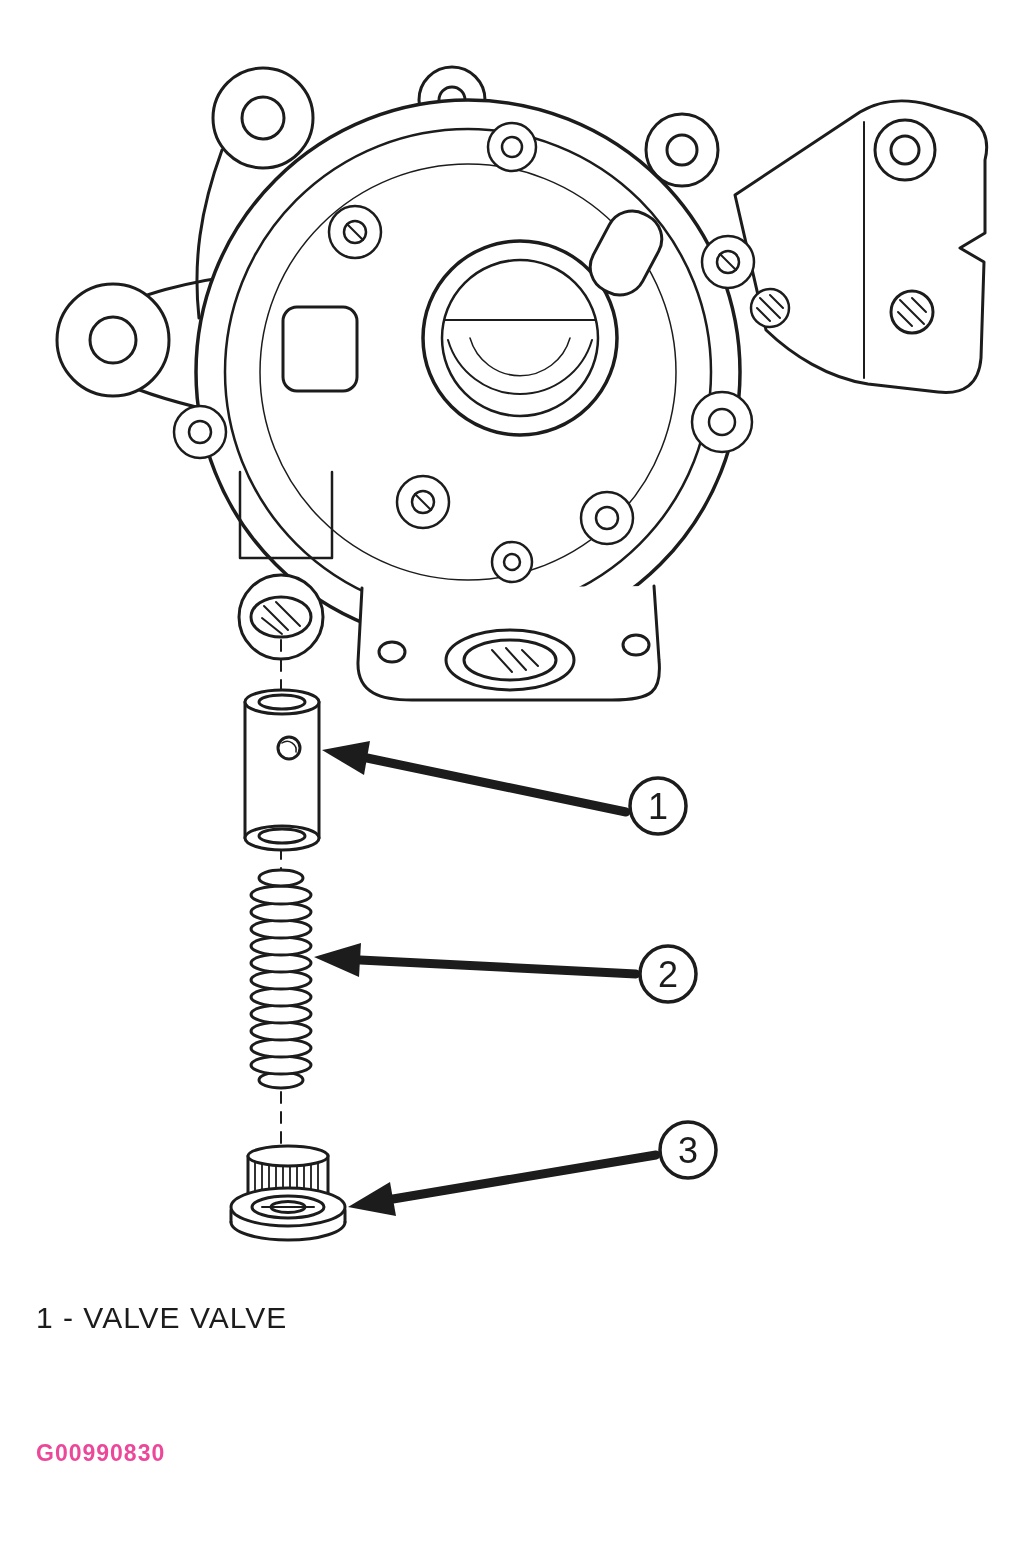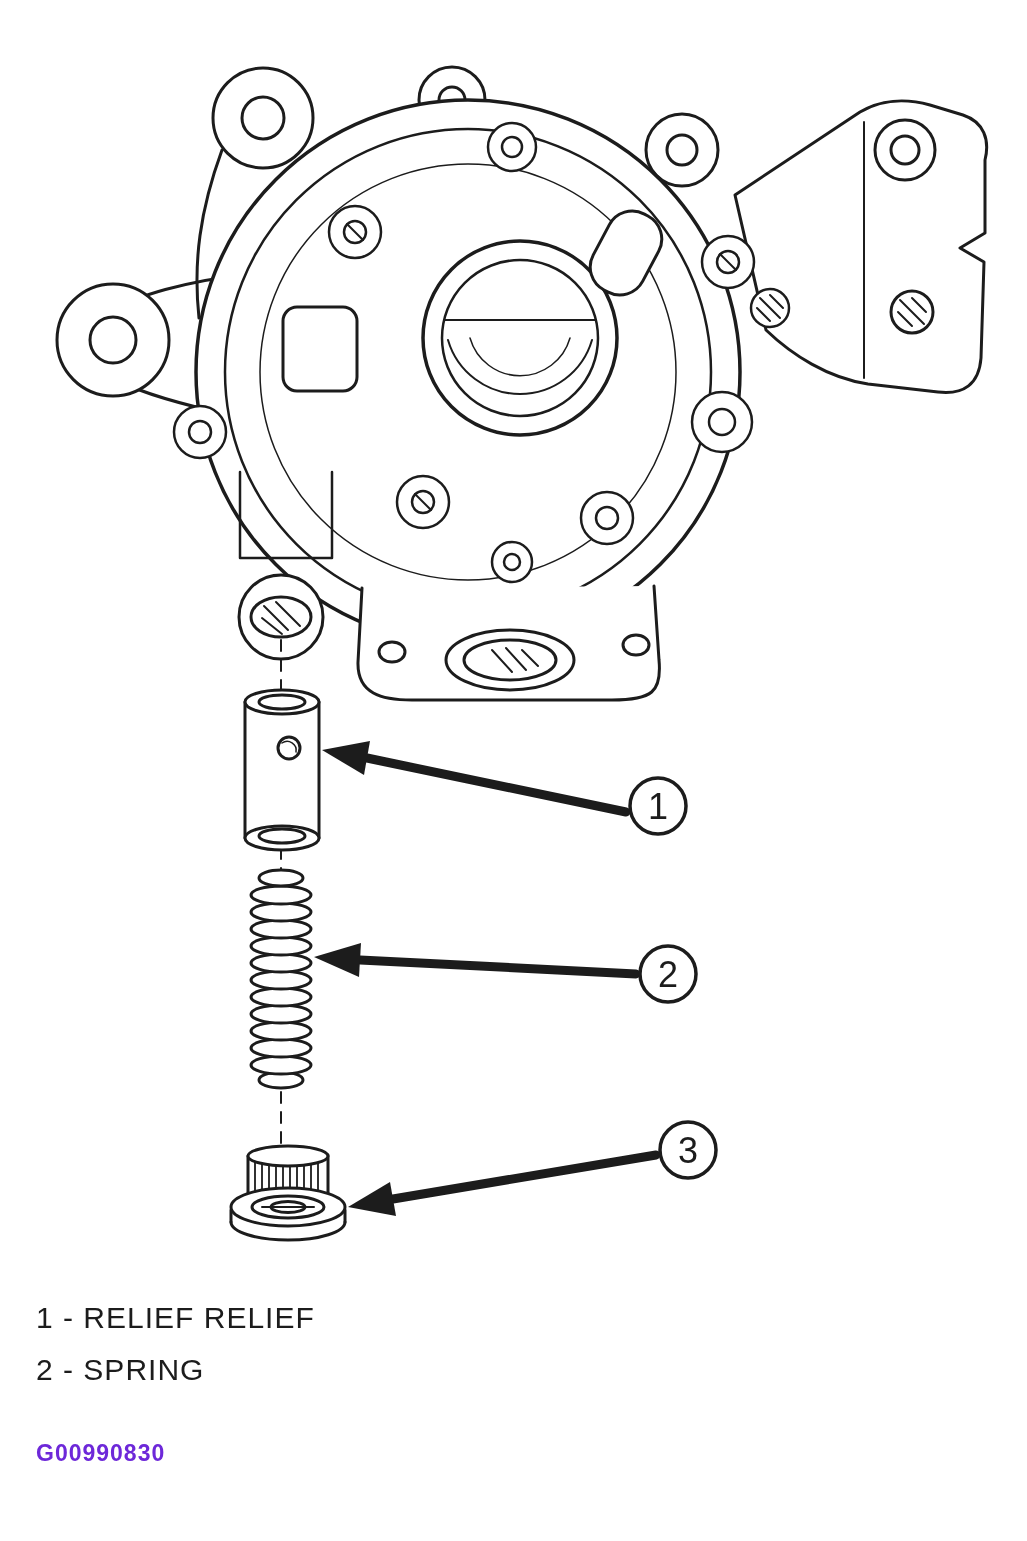--- a/index.html
+++ b/index.html
@@ -2,21 +2,21 @@
 <html><head>
 <meta charset="utf-8">
 <style>
   html,body{margin:0;padding:0;background:#ffffff;}
   body{width:1027px;height:1541px;position:relative;font-family:"Liberation Sans",sans-serif;color:#1c1c1c;overflow:hidden;}
   .stage{position:absolute;left:0;top:0;width:1027px;height:1541px;}
   svg{display:block;}
   .legend{position:absolute;left:36px;top:1292px;font-size:30px;letter-spacing:1px;color:#1c1c1c;}
   .legend-row{height:52px;line-height:52px;white-space:nowrap;}
   .legend-row span{white-space:pre;}
-  .figure-code{position:absolute;left:36px;top:1440px;font-size:23px;font-weight:bold;letter-spacing:1px;color:#6d28d9;}
+  .figure-code{position:absolute;left:36px;top:1440px;font-size:23px;font-weight:bold;letter-spacing:1px;color:#ec4899;}
   text.callout-num{font-family:"Liberation Sans",sans-serif;font-size:36px;fill:#1c1c1c;}
 </style>
 </head>
 <body>
 
 <div class="stage">
 <svg width="1027" height="1541" viewBox="0 0 1027 1541" fill="none" stroke="#1c1c1c" stroke-width="3" stroke-linecap="round" stroke-linejoin="round">
 
   <g>
 
@@ -178,18 +178,17 @@
     <circle cx="668" cy="974" r="28" fill="#ffffff" stroke-width="3.5"></circle>
     <text class="callout-num" x="668" y="987" text-anchor="middle" stroke="none">2</text>
   </g>
   <g>
     <circle cx="688" cy="1150" r="28" fill="#ffffff" stroke-width="3.5"></circle>
     <text class="callout-num" x="688" y="1163" text-anchor="middle" stroke="none">3</text>
   </g>
 </svg>
 
 <div class="legend">
-  <div class="legend-row"><span>1</span><span> - </span><span>RELIEF RELIEF</span></div>
-  <div class="legend-row"><span>2</span><span> - </span><span>SPRING</span></div>
+  <div class="legend-row"><span>1</span><span> - </span><span>VALVE VALVE</span></div>
 </div>
 
 <div class="figure-code">G00990830</div>
 </div>
 
 </body></html>

